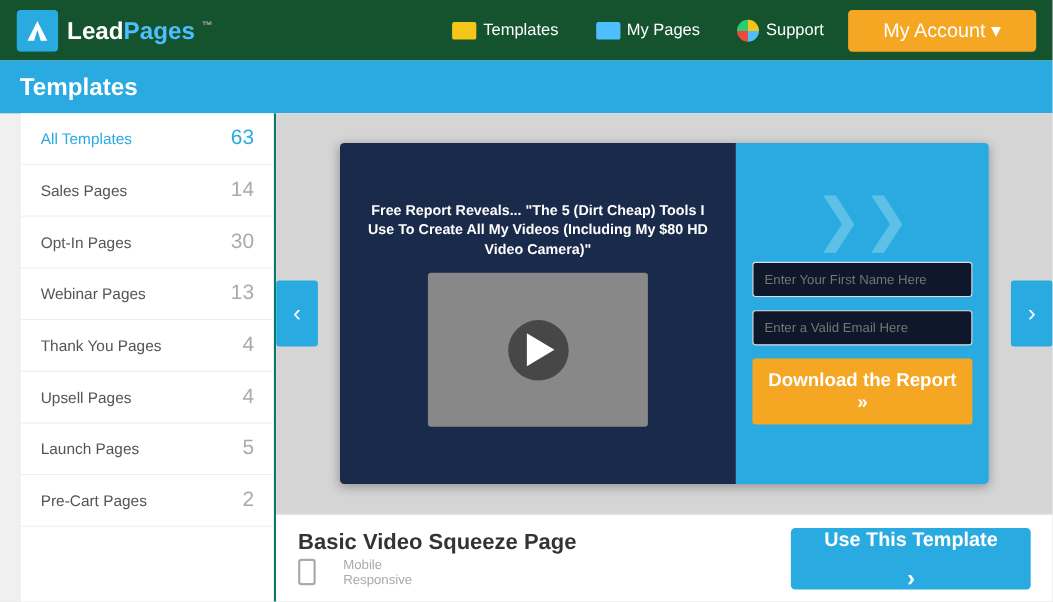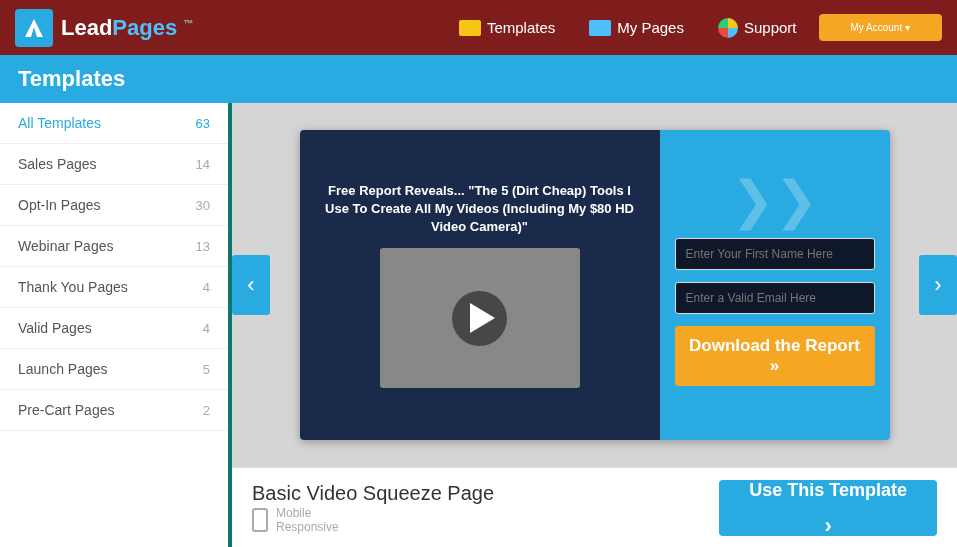--- a/index.html
+++ b/index.html
@@ -1,20 +1,20 @@
 <!DOCTYPE html>
 <html><head>
   <meta charset="utf-8">
   <style>
     * { box-sizing: border-box; margin: 0; padding: 0; }
     body { font-family: Arial, sans-serif; font-size: 14px; background: #f0f0f0; width: 957px; height: 547px; overflow: hidden; }
 
     
     #header {
-      background: #7f1d1d;
+      background: #14532d;
       height: 55px;
       display: flex;
       align-items: center;
       padding: 0 15px;
       justify-content: space-between;
     }
     #logo {
       display: flex;
       align-items: center;
       gap: 8px;
@@ -54,21 +54,21 @@
       border-radius: 50%;
       background: conic-gradient(#f5c518 0deg 90deg, #4dbfff 90deg 180deg, #e74c3c 180deg 270deg, #2ecc71 270deg 360deg);
       display: inline-block;
     }
     .my-account-btn {
       background: #f5a623;
       color: white;
       border: none;
       padding: 8px 32px;
       border-radius: 4px;
-      font-size: 10px;
+      font-size: 18px;
       cursor: pointer;
       display: flex;
       align-items: center;
       gap: 6px;
     }
 
     
     #page-title-bar {
       background: #29abe2;
       height: 48px;
@@ -85,43 +85,44 @@
     
     #main {
       display: flex;
       height: calc(547px - 55px - 48px);
     }
 
     
     #sidebar {
       width: 232px;
       background: #fff;
-      border-right: 4px solid #0f766e;
+      border-right: 2px solid #0f766e;
       overflow-y: auto;
       flex-shrink: 0;
+      margin-left: 19px;
     }
     .sidebar-item {
       display: flex;
       justify-content: space-between;
       align-items: center;
       padding: 12px 18px;
       border-bottom: 1px solid #eee;
       cursor: pointer;
       color: #555;
       font-size: 14px;
     }
     .sidebar-item.active {
       color: #29abe2;
     }
     .sidebar-item.active .sidebar-count {
       color: #29abe2;
     }
     .sidebar-count {
       color: #aaa;
-      font-size: 13px;
+      font-size: 19px;
     }
 
     
     #content {
       flex: 1;
       background: #e8e8e8;
       display: flex;
       flex-direction: column;
       position: relative;
       overflow: hidden;
@@ -273,27 +274,27 @@
       display: flex;
       align-items: center;
       justify-content: space-between;
       padding: 0 20px;
       border-top: 1px solid #ddd;
     }
 
     #template-info h2 {
       font-size: 20px;
       color: #333;
-      font-weight: normal;
+      font-weight: bold;
     }
 
     #mobile-responsive {
       display: flex;
       align-items: center;
-      gap: 8px;
+      gap: 25px;
       margin-top: 1px;
     }
 
     .phone-icon {
       width: 16px;
       height: 24px;
       border: 2px solid #aaa;
       border-radius: 3px;
       display: inline-block;
     }
@@ -376,21 +377,21 @@
     </div>
     <div class="sidebar-item">
       <span>Webinar Pages</span>
       <span class="sidebar-count">13</span>
     </div>
     <div class="sidebar-item">
       <span>Thank You Pages</span>
       <span class="sidebar-count">4</span>
     </div>
     <div class="sidebar-item">
-      <span>Valid Pages</span>
+      <span>Upsell Pages</span>
       <span class="sidebar-count">4</span>
     </div>
     <div class="sidebar-item">
       <span>Launch Pages</span>
       <span class="sidebar-count">5</span>
     </div>
     <div class="sidebar-item">
       <span>Pre-Cart Pages</span>
       <span class="sidebar-count">2</span>
     </div>

